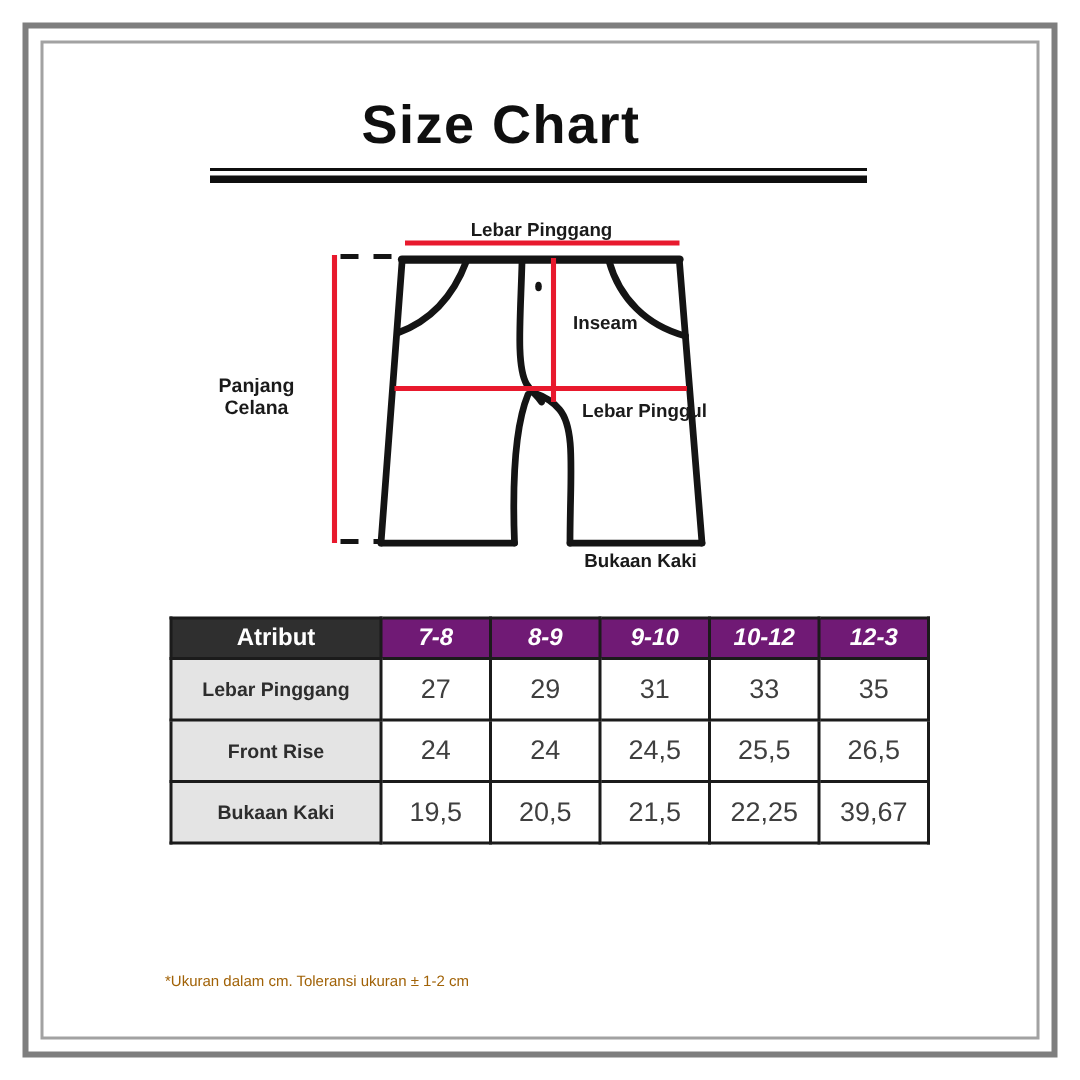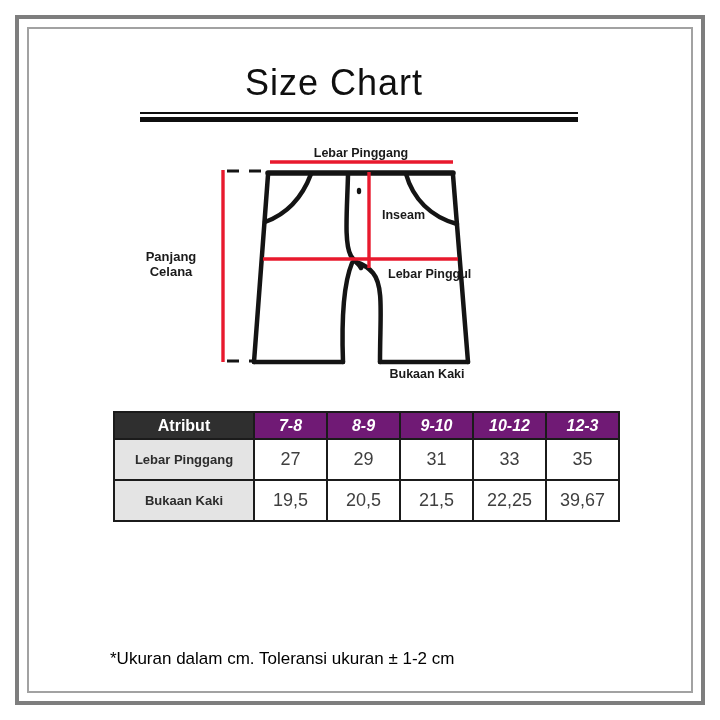--- a/index.html
+++ b/index.html
@@ -12,21 +12,21 @@
   .frame-outer{
     position:absolute;left:15px;top:15px;right:15px;bottom:15px;
     border:4px solid #7e7e7e;pointer-events:none;
   }
   .frame-inner{
     position:absolute;left:27px;top:27px;right:27px;bottom:27px;
     border:2px solid #a2a2a2;pointer-events:none;
   }
   .page-title{
     position:absolute;left:0;top:62px;width:668px;
-    text-align:center;font-size:36px;font-weight:normal;
+    text-align:center;font-size:36px;font-weight:bold;
     letter-spacing:1px;color:#0f0f0f;
   }
   .rule-thin{
     position:absolute;left:140px;top:112px;width:438px;height:2px;
     background:#0f0f0f;
   }
   .rule-thick{
     position:absolute;left:140px;top:117px;width:438px;height:5px;
     background:#0f0f0f;
   }
@@ -49,21 +49,21 @@
   .size-table th.attr-head{width:138px;background:#2f2f2f;}
   .size-table th.size-head{width:71px;background:#701a75;font-style:italic;}
   .size-table td{height:39px;}
   .size-table td.row-label{
     background:#e4e4e4;font-weight:bold;font-size:13px;color:#2d2d2d;
   }
   .size-table td.value-cell{
     background:#ffffff;font-size:18px;color:#3f3f3f;
   }
   .footnote{
-    position:absolute;left:110px;top:649px;font-size:17px;color:#000000;
+    position:absolute;left:110px;top:649px;font-size:10px;color:#a16207;
   }
 </style>
 </head>
 <body>
 
 <div class="frame-outer"></div>
 <div class="frame-inner"></div>
 
 <div class="page-title">Size Chart</div>
 <div class="rule-thin"></div>
@@ -119,20 +119,28 @@
   <tbody>
     <tr>
       <td class="row-label">Lebar Pinggang</td>
       <td class="value-cell">27</td>
       <td class="value-cell">29</td>
       <td class="value-cell">31</td>
       <td class="value-cell">33</td>
       <td class="value-cell">35</td>
     </tr>
     <tr>
+      <td class="row-label">Front Rise</td>
+      <td class="value-cell">24</td>
+      <td class="value-cell">24</td>
+      <td class="value-cell">24,5</td>
+      <td class="value-cell">25,5</td>
+      <td class="value-cell">26,5</td>
+    </tr>
+    <tr>
       <td class="row-label">Bukaan Kaki</td>
       <td class="value-cell">19,5</td>
       <td class="value-cell">20,5</td>
       <td class="value-cell">21,5</td>
       <td class="value-cell">22,25</td>
       <td class="value-cell">39,67</td>
     </tr>
   </tbody>
 </table>
 

